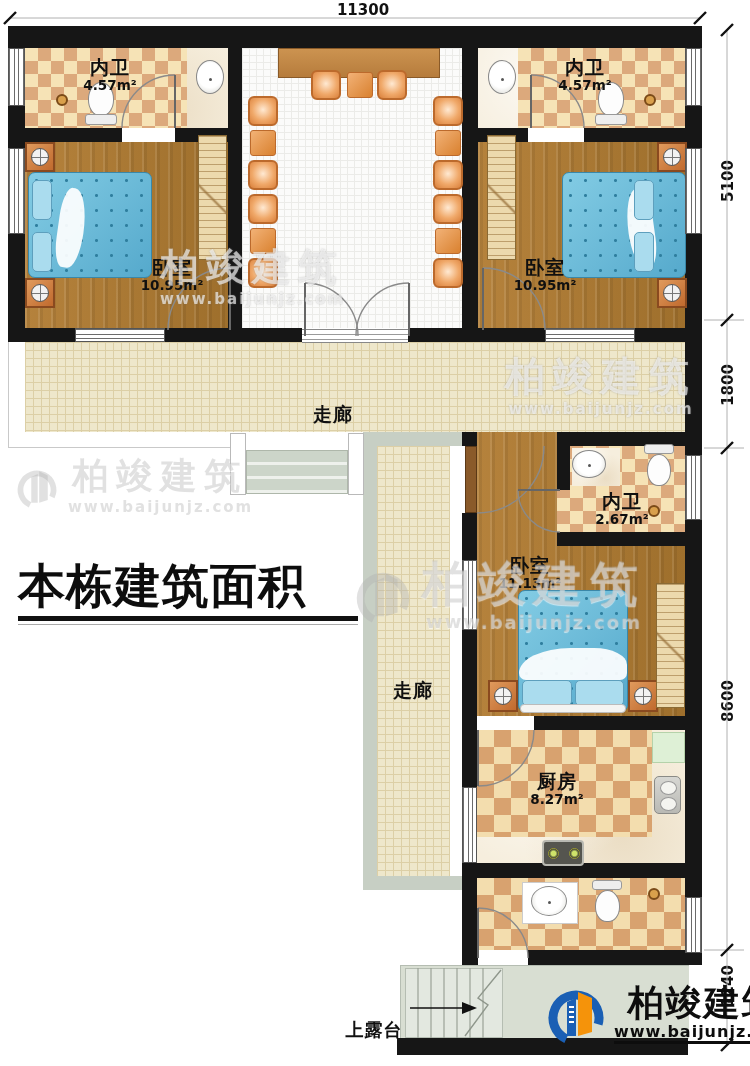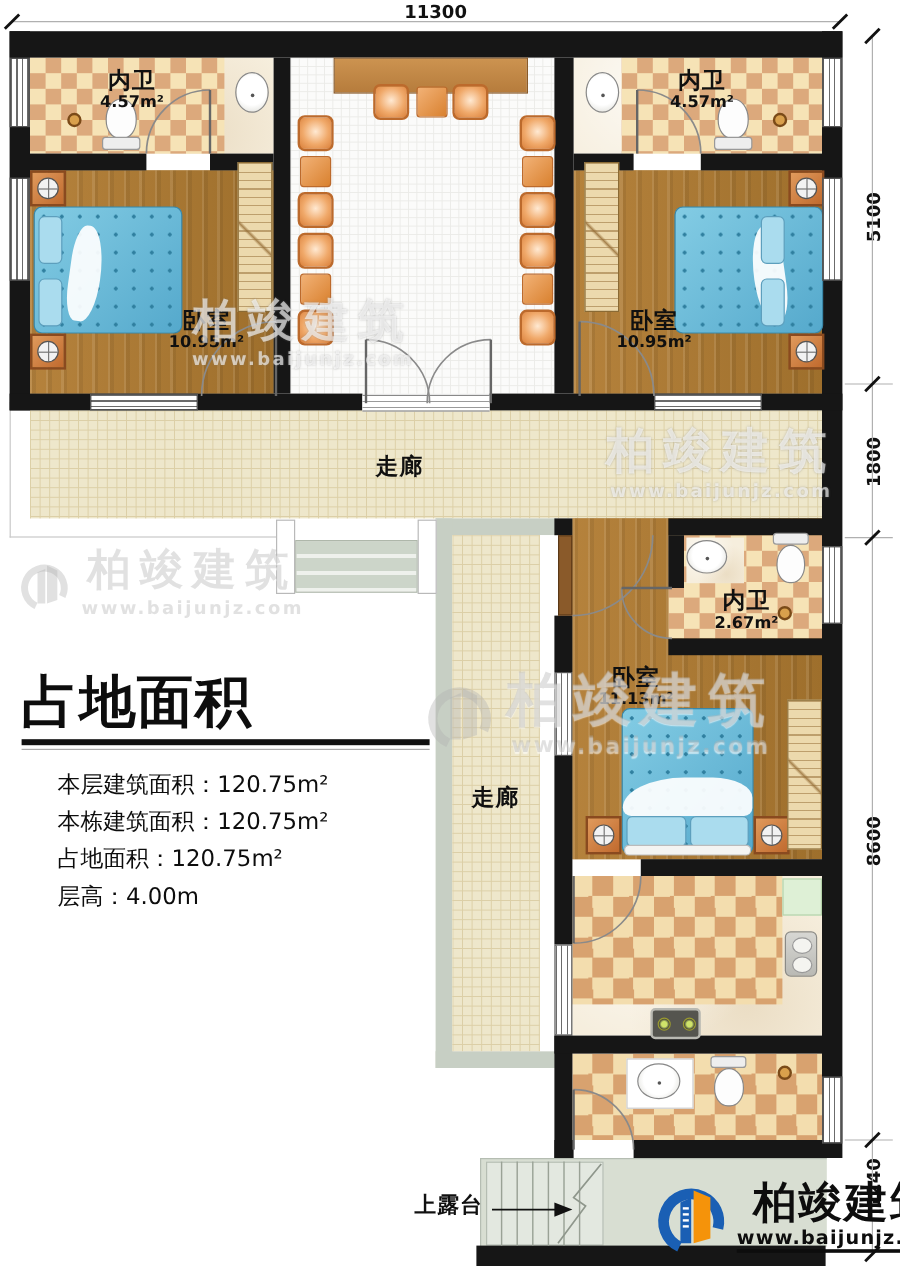--- a/index.html
+++ b/index.html
@@ -52,21 +52,21 @@
   .steps{position:absolute;z-index:2;background:repeating-linear-gradient(180deg,#ccd5c9 0 11px,#eef1ec 11px 14px);border:1px solid #aeb7aa;box-sizing:border-box;}
   .post{position:absolute;z-index:2;background:#fff;border:1px solid #b9b9b9;box-sizing:border-box;}
   .edge{position:absolute;background:#c9c9c9;z-index:1;}
   .stair{background:#e3e8e0;border:1px solid #b5bdb2;box-sizing:border-box;}
   
   .rlabel{position:absolute;z-index:4;display:flex;flex-direction:column;align-items:center;line-height:1.05;color:#101010;text-align:center;}
   .rname{font-weight:bold;font-size:19px;letter-spacing:1px;}
   .rarea{font-weight:bold;font-size:13.5px;}
   .rlabel.big .rname{font-size:22px;}
   .rlabel.big .rarea{font-size:15px;}
-  .rlabel.only .rname{font-size:19px;}
+  .rlabel.only .rname{font-size:19px;margin-top:25px;}
   
   .dimtext{position:absolute;z-index:2;font-size:15px;font-weight:bold;color:#111;}
   .dimv{transform:rotate(-90deg);transform-origin:center;width:70px;text-align:center;}
   
   #titleblock{position:absolute;left:18px;top:560px;width:340px;z-index:4;color:#0d0d0d;}
   #titleblock .trow{display:flex;align-items:flex-end;gap:14px;}
   #titleblock .ttl{font-size:47px;font-weight:900;letter-spacing:1px;line-height:1.1;}
   #titleblock .tscale{font-size:36px;font-weight:600;line-height:1.2;}
   #titleblock .tunder{margin-top:4px;border-bottom:5px solid #111;}
   #titleblock .tunder2{margin-top:3px;border-bottom:1px solid #aaa;}
@@ -357,37 +357,35 @@
     <span class="rname">走廊</span>
   </div>
   <div class="rlabel" style="left:582px;top:492px;width:80px">
     <span class="rname">内卫</span>
     <span class="rarea">2.67m²</span>
   </div>
   <div class="rlabel" style="left:480px;top:556px;width:100px">
     <span class="rname">卧室</span>
     <span class="rarea">11.13m²</span>
   </div>
+  <div class="rlabel" style="left:507px;top:772px;width:100px">
+    <span class="rname">厨房</span>
+    <span class="rarea">8.27m²</span>
+  </div>
   <div class="rlabel only" style="left:340px;top:996px;width:68px">
     <span class="rname" style="font-size:18px">上露台</span>
   </div>
 
   
   <div id="titleblock">
     <div class="trow">
-      <span class="ttl">占地面积</span>
+      <span class="ttl">本栋建筑面积</span>
     </div>
     <div class="tunder"></div>
     <div class="tunder2"></div>
-    <div class="tlines">
-      <div>本层建筑面积：120.75m²</div>
-      <div>本栋建筑面积：120.75m²</div>
-      <div>占地面积：120.75m²</div>
-      <div>层高：4.00m</div>
-    </div>
   </div>
 
   
   <div class="wm light" style="left:160px;top:248px">
     <div class="wtxt">
       <span class="wbrand" style="font-size:38px">柏竣建筑</span>
       <span class="wurl">www.baijunjz.com</span>
     </div>
   </div>
   <div class="wm light" style="left:505px;top:356px">

